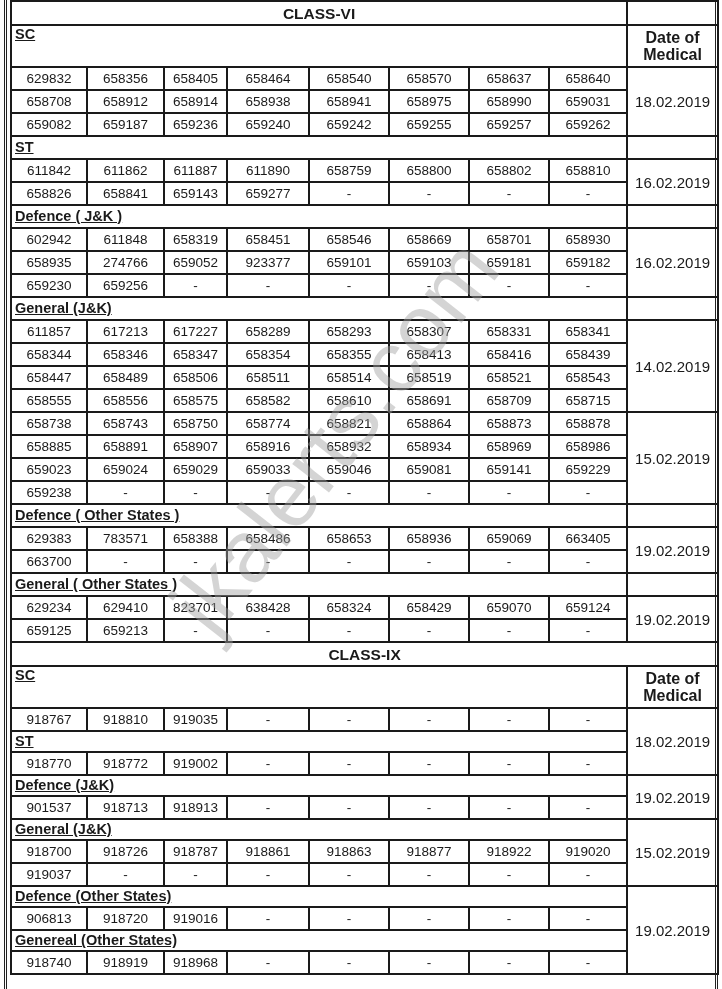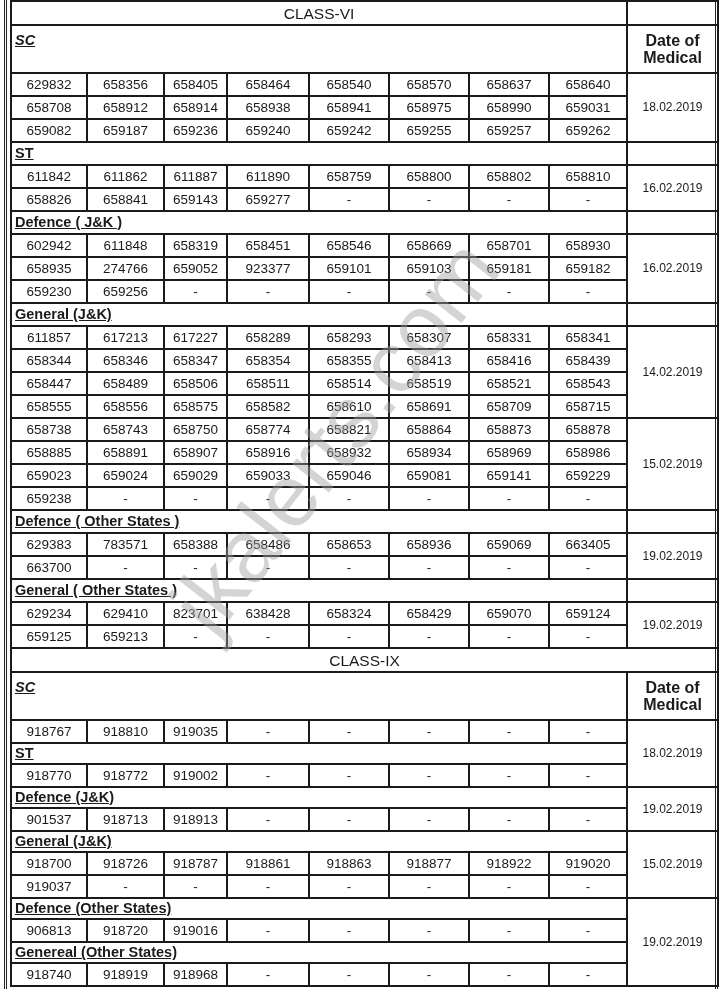--- a/index.html
+++ b/index.html
@@ -1,25 +1,25 @@
 <!DOCTYPE html>
 <html><head>
 <meta charset="utf-8">
 <style>
   html,body{margin:0;padding:0;background:#fff;}
   body{width:722px;height:989px;position:relative;overflow:hidden;font-family:"Liberation Sans",sans-serif;color:#1a1a1a;}
   .frame{position:absolute;left:4px;top:0;width:714px;height:989px;border-left:3px double #222;border-right:3px double #222;box-sizing:border-box;}
   table{position:absolute;left:10px;top:0;border-collapse:collapse;table-layout:fixed;width:707px;}
   td{border:2px solid #1a1a1a;padding:0;text-align:center;font-size:13.5px;height:21px;line-height:19px;white-space:nowrap;overflow:hidden;}
-  td.class-title{font-weight:normal;font-size:15.5px;height:22px;}
+  td.class-title{font-weight:bold;font-size:15.5px;height:22px;}
   td.cat{text-align:left;padding-left:3px;font-weight:bold;font-size:14.5px;height:19px;line-height:17px;}
   td.cat span{text-decoration:underline;}
-  td.cat.tall{height:40px;vertical-align:top;padding-top:6px;font-style:italic;}
+  td.cat.tall{height:40px;vertical-align:top;}
   td.datehead{font-weight:bold;font-size:16px;line-height:17px;}
-  td.date{font-size:12px;}
+  td.date{font-size:15px;}
   .wm{position:absolute;left:150px;top:590px;transform:rotate(-52deg);transform-origin:left top;font-size:88px;color:rgba(160,160,160,0.45);font-family:"Liberation Sans",sans-serif;pointer-events:none;white-space:nowrap;}
 </style>
 </head>
 <body>
 
 <div class="frame"></div>
 
 <table>
   <colgroup>
     <col style="width:76px">

